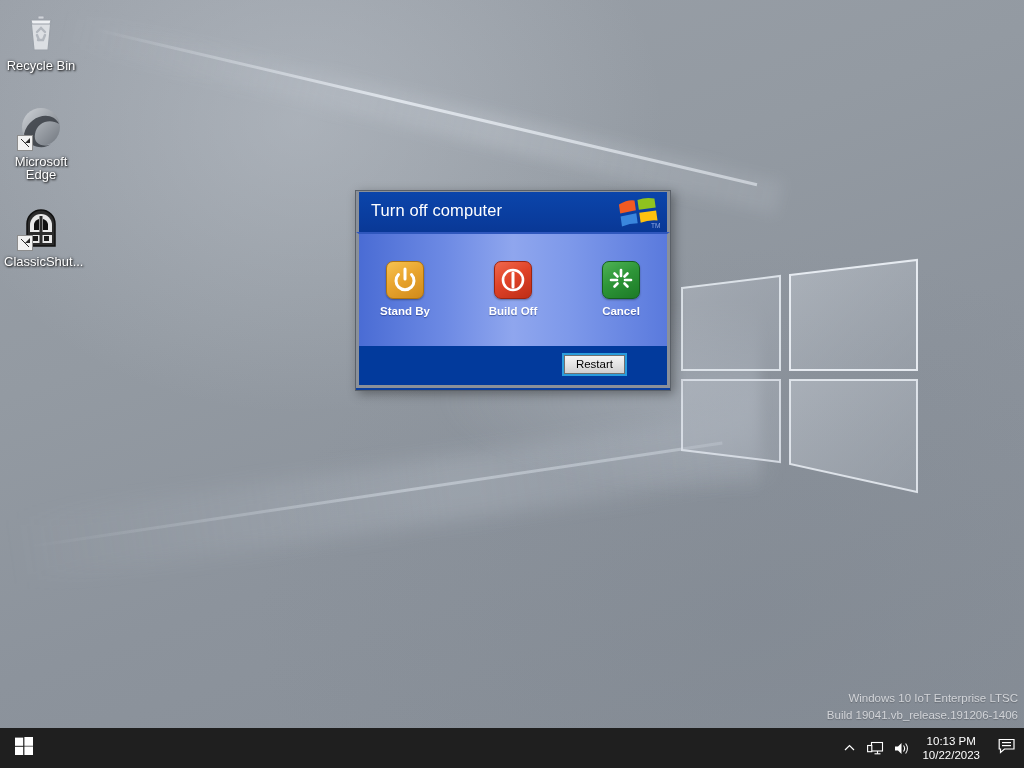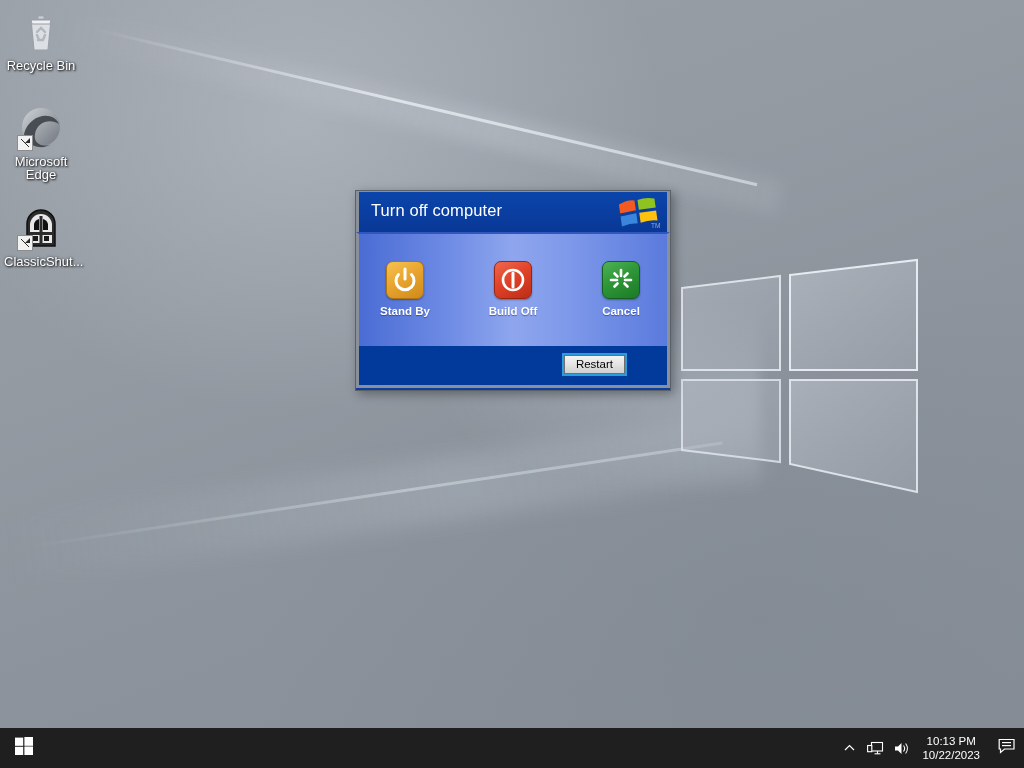--- a/index.html
+++ b/index.html
@@ -385,20 +385,24 @@
         </div>
 
       </div>
     </div>
 
     <div id="dialog-footer">
       <button id="cancel-button">Restart</button>
     </div>
   </div>
 
+  <div id="watermark">
+    <div>Windows 10 IoT Enterprise LTSC</div>
+    <div>Build 19041.vb_release.191206-1406</div>
+  </div>
 
   <div id="taskbar">
 
     <div id="start-button">
       <span>
         <svg width="18" height="18" viewBox="0 0 18 18">
           <rect x="0" y="0.6" width="8.2" height="8.2" fill="#ffffff"></rect>
           <rect x="9.4" y="0" width="8.6" height="8.8" fill="#ffffff"></rect>
           <rect x="0" y="9.8" width="8.2" height="8.2" fill="#ffffff"></rect>
           <rect x="9.4" y="9.5" width="8.6" height="8.5" fill="#ffffff"></rect>

